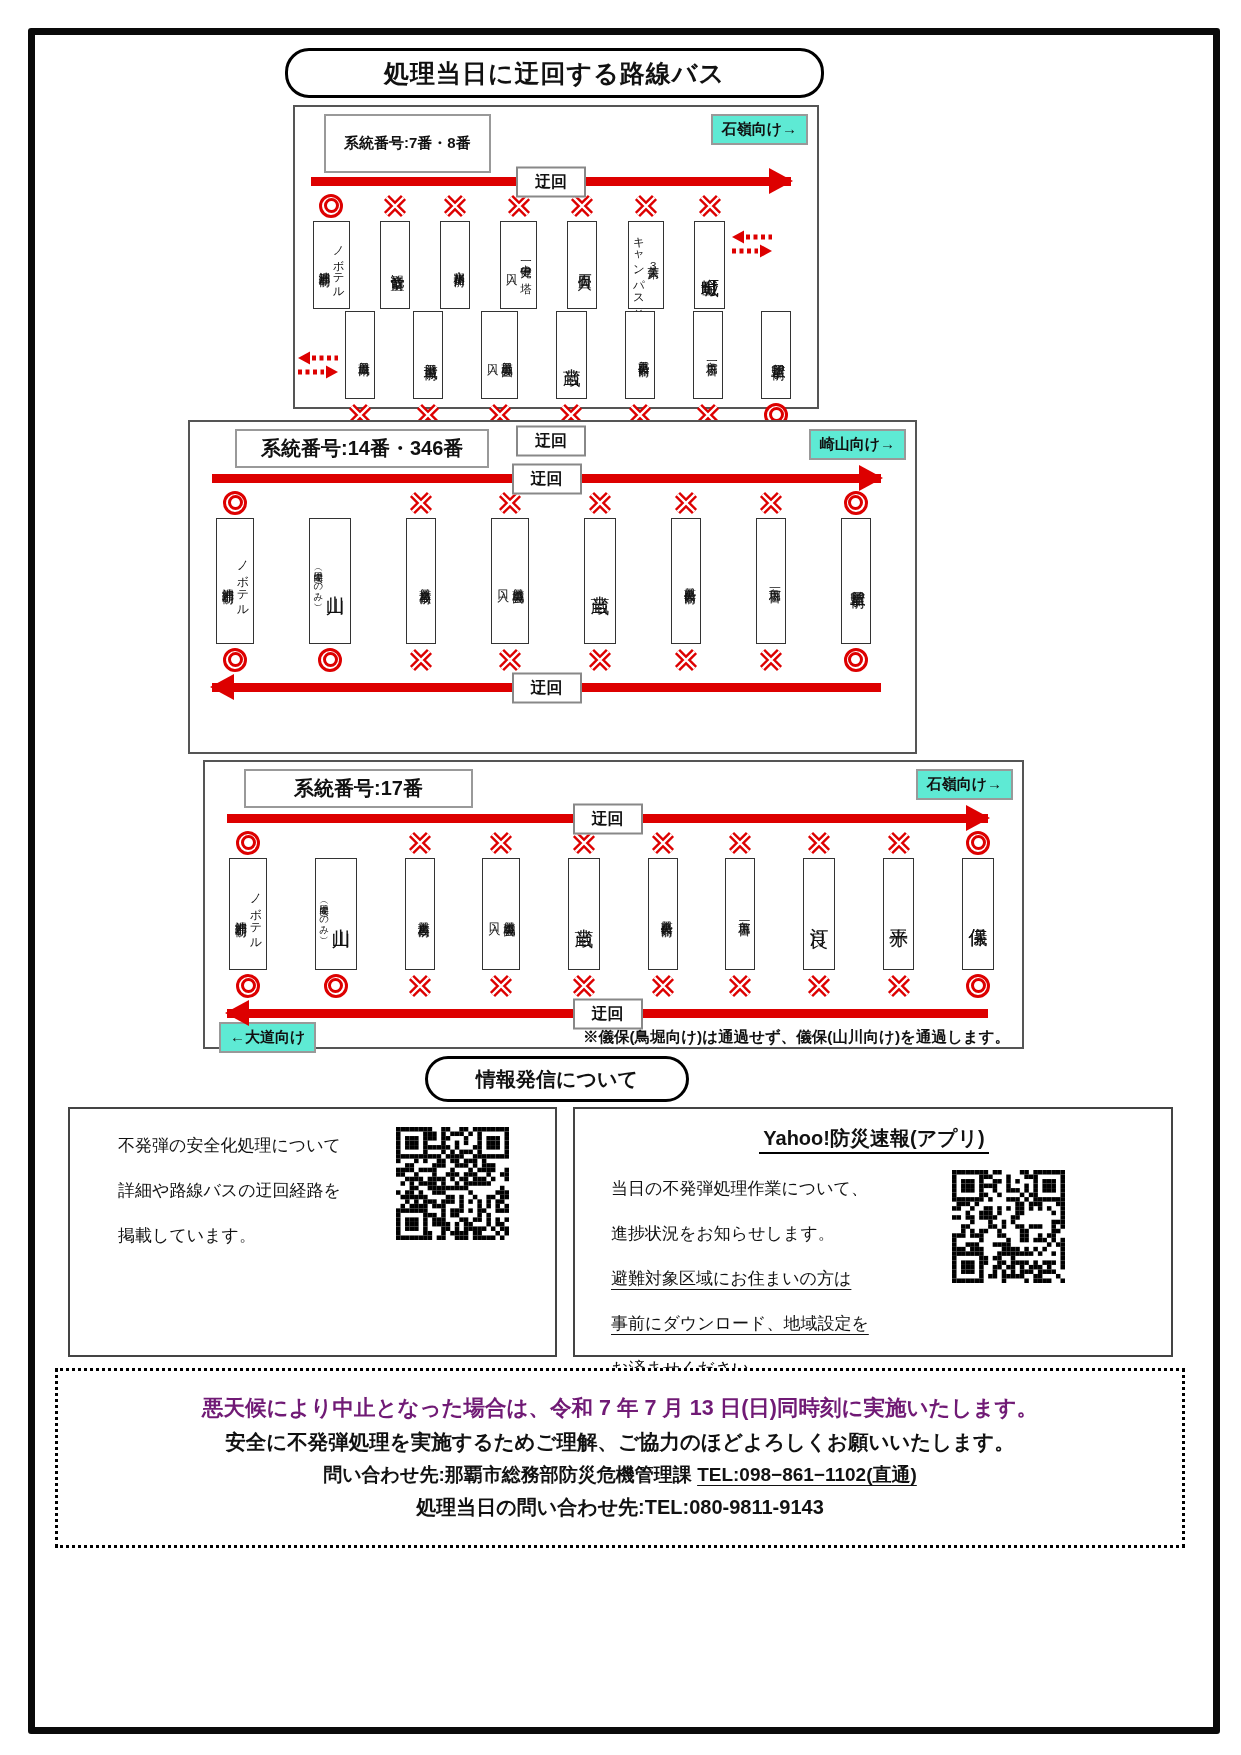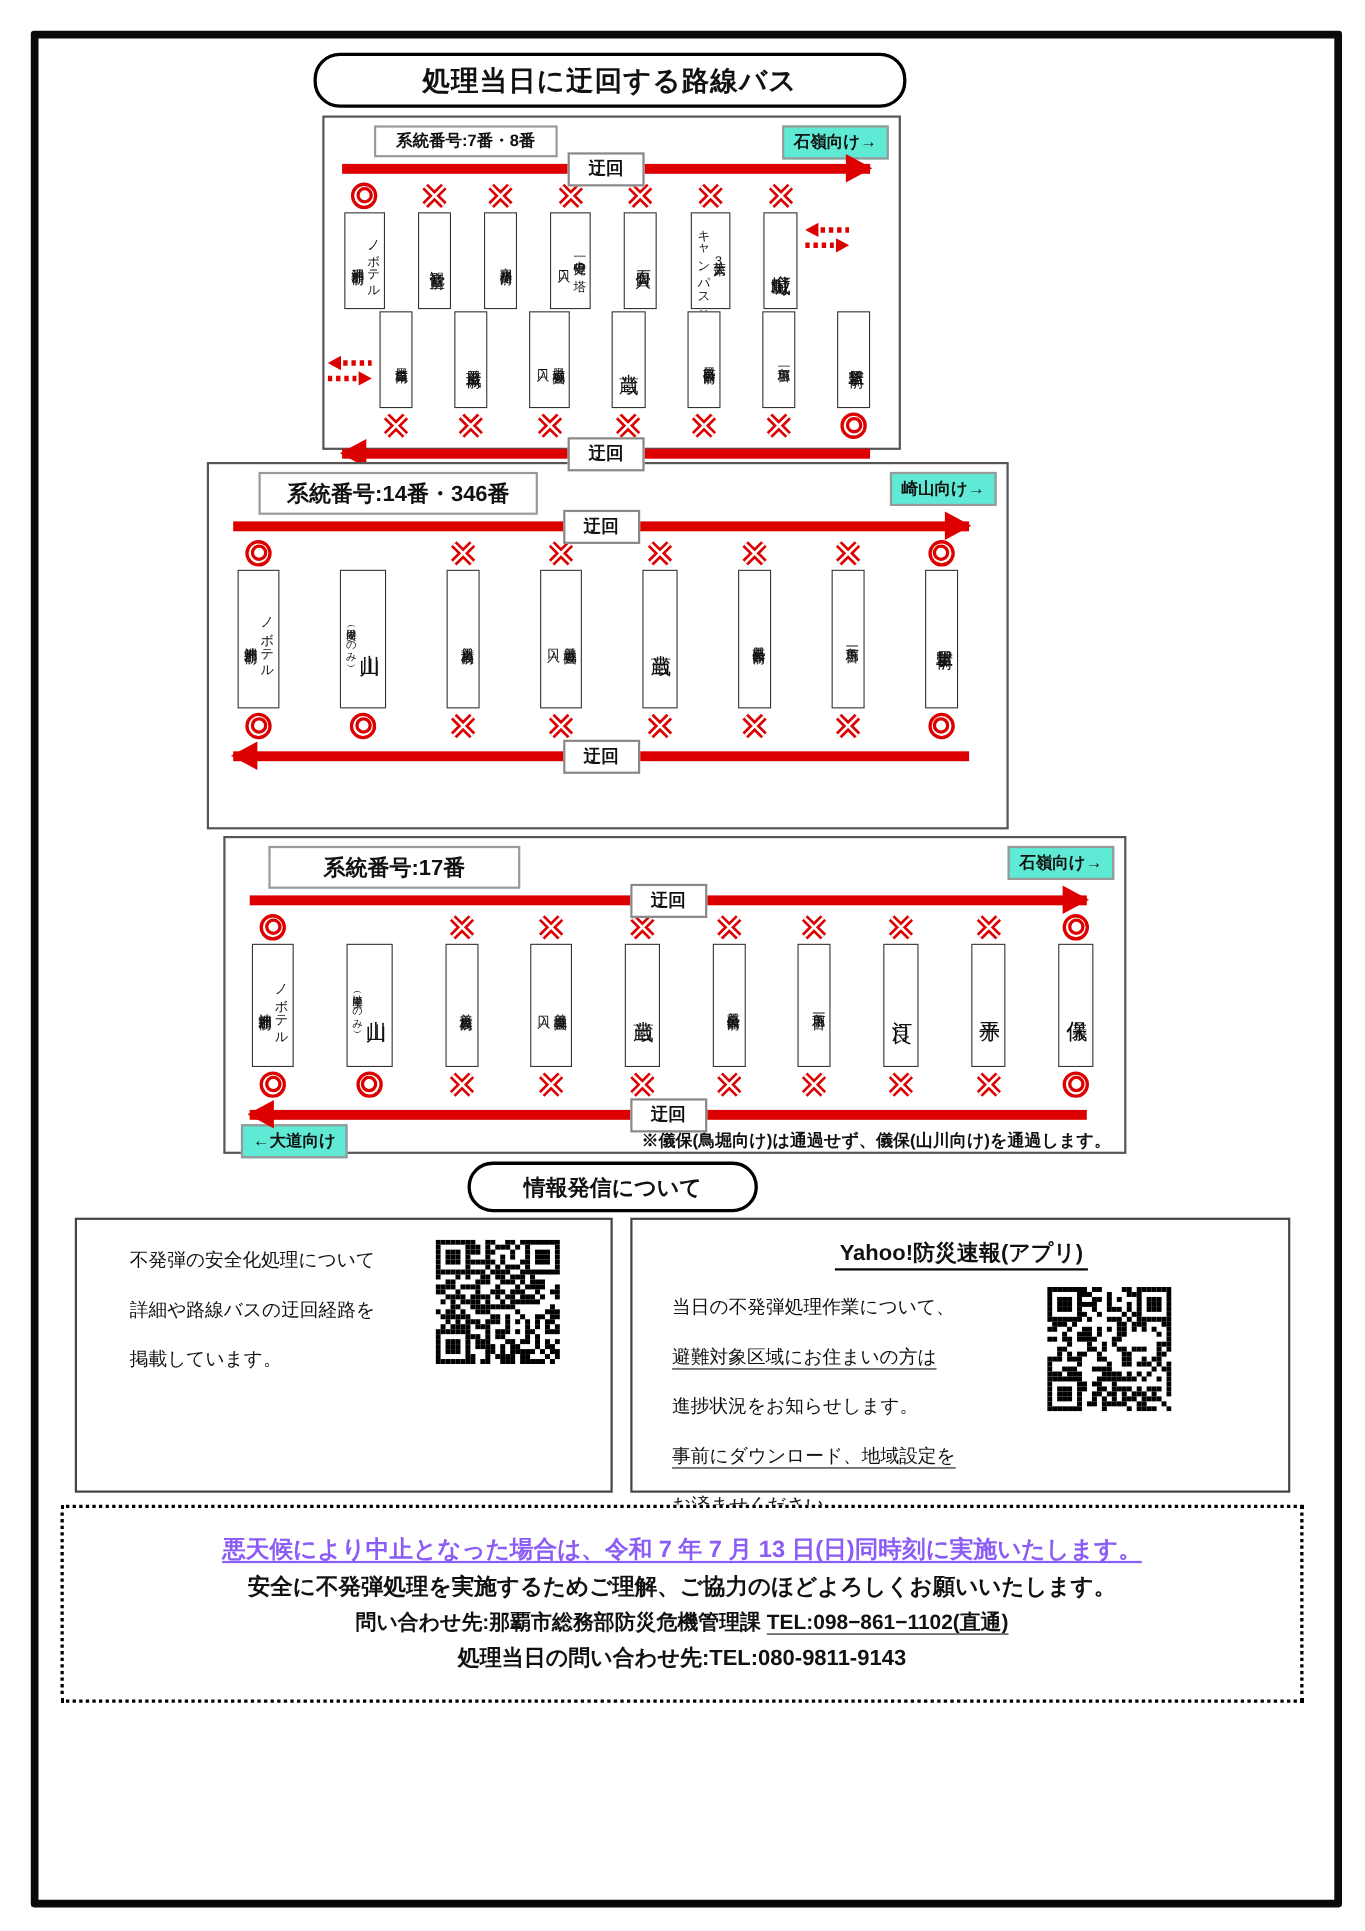--- a/index.html
+++ b/index.html
@@ -21,21 +21,21 @@
   #info-title{left:425px;top:1056px;width:258px;height:40px;font-size:20px;}
 
   
   .diagram{background:#fff;border:2px solid #555;}
   #d1{left:293px;top:105px;width:522px;height:300px;}
   #d2{left:188px;top:420px;width:725px;height:330px;}
   #d3{left:203px;top:760px;width:817px;height:285px;}
 
   .diag-head{display:flex;justify-content:space-between;align-items:flex-start;padding:7px 9px 0 9px;}
   .route-label{border:2px solid #999;font-weight:bold;background:#fff;padding:4px 24px;font-size:20px;white-space:nowrap;}
-  #d1 .route-label{margin-left:36px;padding:3px 18px;font-size:15px;}
+  #d1 .route-label{margin-left:20px;padding:18px 18px;font-size:15px;}
   #d2 .route-label{margin-left:36px;}
   #d3 .route-label{margin-left:30px;padding:4px 48px;}
   .dest-label{border:2px solid #999;font-weight:bold;background:#5eead4;padding:4px 9px;font-size:15px;white-space:nowrap;}
 
   .arrow{position:relative;height:9px;background:var(--red);}
   .arrow.right{margin:4px 26px 4px 16px;}
   .arrow.left{margin:6px 26px 2px 16px;}
   #d2 .arrow.right,#d3 .arrow.right{margin:6px 34px 4px 22px;}
   #d2 .arrow.left,#d3 .arrow.left{margin:8px 34px 2px 22px;}
   .arrow.right::after{content:"";position:absolute;right:-2px;top:-9px;width:0;height:0;
@@ -99,21 +99,21 @@
   .info-lines{flex:1;font-size:17px;line-height:2.65;}
   .info-line.ul{text-decoration:underline;text-underline-offset:5px;}
   .qr{width:113px;height:113px;margin-top:4px;}
   .info-box.lft .qr{margin-right:28px;}
   .info-box.rgt .qr{margin-right:88px;}
 
   
   #notice{left:55px;top:1368px;width:1130px;box-sizing:border-box;border:3px dotted #000;
     text-align:center;padding:16px 10px 18px 10px;background:#fff;}
   .notice-line{font-weight:bold;margin:6px 0;}
-  .notice-line.l1{color:#8b5cf6;font-size:21.5px;text-decoration:underline;text-underline-offset:4px;}
+  .notice-line.l1{color:#701a75;font-size:21.5px;text-underline-offset:4px;}
   .notice-line.l2{font-size:20.5px;}
   .notice-line.l3{font-size:19px;}
   .notice-line.l3 .tel-ul{text-decoration:underline;text-underline-offset:4px;}
   .notice-line.l4{font-size:20px;}
 </style>
 </head>
 <body>
 
 <div id="page-frame" class="abs"></div>
 
@@ -1004,22 +1004,22 @@
           </svg></div>
     </div>
   </div>
   <div class="info-box rgt">
     <div class="info-heading">
       <span>Yahoo!防災速報(アプリ)</span>
     </div>
     <div class="info-body">
       <div class="info-lines">
           <div class="info-line">当日の不発弾処理作業について、</div>
+          <div class="info-line">進捗状況をお知らせします。</div>
           <div class="info-line ul">避難対象区域にお住まいの方は</div>
-          <div class="info-line">進捗状況をお知らせします。</div>
           <div class="info-line ul">事前にダウンロード、地域設定を</div>
           <div class="info-line ul">お済ませください。</div>
         </div>
       <div class="qr"><svg width="113" height="113" viewBox="0 0 112.5 112.5" fill="#000">
             <rect x="0" y="0" width="4.5" height="4.5"></rect>
             <rect x="4.5" y="0" width="4.5" height="4.5"></rect>
             <rect x="9" y="0" width="4.5" height="4.5"></rect>
             <rect x="13.5" y="0" width="4.5" height="4.5"></rect>
             <rect x="18" y="0" width="4.5" height="4.5"></rect>
             <rect x="22.5" y="0" width="4.5" height="4.5"></rect>

